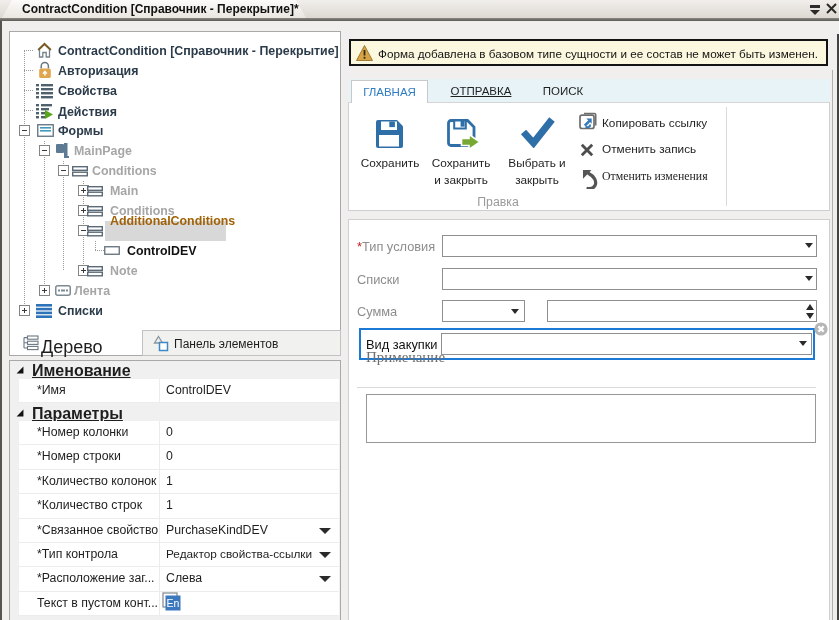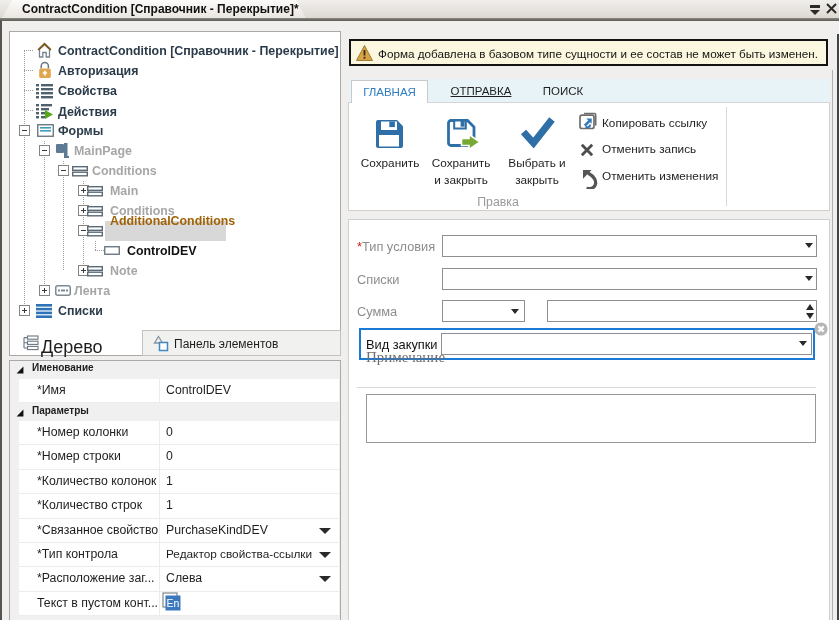--- a/index.html
+++ b/index.html
@@ -196,21 +196,21 @@
 <svg class="ticon" style="left:153px;top:335px;z-index:5;" width="18" height="18" viewBox="0 0 18 18">
     <path d="M5.5 1.5 L9.5 8 L1.5 8 Z" fill="none" stroke="#8a959d" stroke-width="1.3"></path>
     <rect x="6.5" y="7.5" width="8" height="8" fill="#fff" stroke="#3f88c5" stroke-width="1.5"></rect>
   </svg>
 <div class="abs" style="left:174px;top:337px;font-size:12px;color:#1e1e1e;z-index:5;">Панель элементов</div>
 
 <div class="abs" style="left:142px;top:330px;width:199px;height:26px;background:#f1f1ef;border:1px solid #c2c2c2;"></div>
 
 <div class="abs" id="propgrid" style="left:9px;top:360px;width:332px;height:260px;background:#f0f0f0;border:1px solid #a9a9a9;border-bottom:none;"></div>
 <style>
- .pgh { position:absolute; left:10px; width:330px; font-size:10px; font-weight:bold; color:#1e1e1e; }
+ .pgh { position:absolute; left:10px; width:330px; font-size:16px; font-weight:bold; color:#1e1e1e;text-decoration:underline; }
  .pgrow { position:absolute; left:19px; width:320px; background:#fff; border-bottom:1px solid #ececec; }
  .pgrow .lbl { position:absolute; left:18px; top:0; bottom:0; font-size:12.3px; color:#1e1e1e; line-height:23px; white-space:nowrap; }
  .pgrow .val { position:absolute; left:147px; top:0; bottom:0; font-size:12.3px; color:#1e1e1e; line-height:23px; white-space:nowrap; }
  .pgrow .dvd { position:absolute; left:140px; top:0; bottom:0; width:1px; background:#ececec; }
  .pgrow .arr { position:absolute; left:300px; top:9px; width:0; height:0; border-left:6px solid transparent; border-right:6px solid transparent; border-top:6.5px solid #2a2a2a; }
  .pgtri { position:absolute; width:8px; height:8px; }
 </style>
 <svg class="pgtri" style="left:16px;top:366px;" width="7" height="7" viewBox="0 0 7 7">
     <polygon points="6.5,0.5 6.5,6.5 0.5,6.5" fill="#111"></polygon>
   </svg>
@@ -322,21 +322,21 @@
 
 <svg class="abs" style="left:580px;top:143px;" width="14" height="14" viewBox="0 0 14 14">
     <path d="M1.8 1.8 L12.2 12.2 M12.2 1.8 L1.8 12.2" stroke="#4d4d4d" stroke-width="2.8"></path>
   </svg>
 <div class="scap" style="left:602px;top:141px;">Отменить запись</div>
 
 <svg class="abs" style="left:580px;top:168px;" width="18" height="21" viewBox="0 0 18 21">
  <path d="M8 5 C14.5 8.5 17 13.5 15 17.5 C13.6 20.3 10 21 6.5 20.2" fill="none" stroke="#555" stroke-width="3.2"></path>
  <polygon points="3,2 11.5,2 3,10.7" fill="#555"></polygon>
 </svg>
-<div class="scap" style="left:602px;top:168px;">Отменить изменения</div>
+<div class="scap" style="left:602px;top:168px;font-family:Liberation Serif, serif;">Отменить изменения</div>
 <div class="abs" style="left:726px;top:107px;width:1px;height:99px;background:#d9d9d9;"></div>
 <div class="abs" style="left:440px;top:195px;width:116px;height:15px;color:#9a9a9a;font-size:12.3px;text-align:center;">Правка</div>
 
 <div class="abs" id="formpanel" style="left:348px;top:219px;width:482px;height:401px;background:#fff;border:1px solid #cfcfcf;border-bottom:none;"></div>
 <style>
  .flbl { position:absolute; font-size:12.8px; color:#8d8d8d; white-space:nowrap; }
  .fcombo { position:absolute; height:22px; background:#fff; border:1px solid #8f8f8f; }
  .carr { position:absolute; width:0; height:0; border-left:4.5px solid transparent; border-right:4.5px solid transparent; border-top:5.5px solid #2a2a2a; }
  .star { color:#c11f1f; }
 </style>

